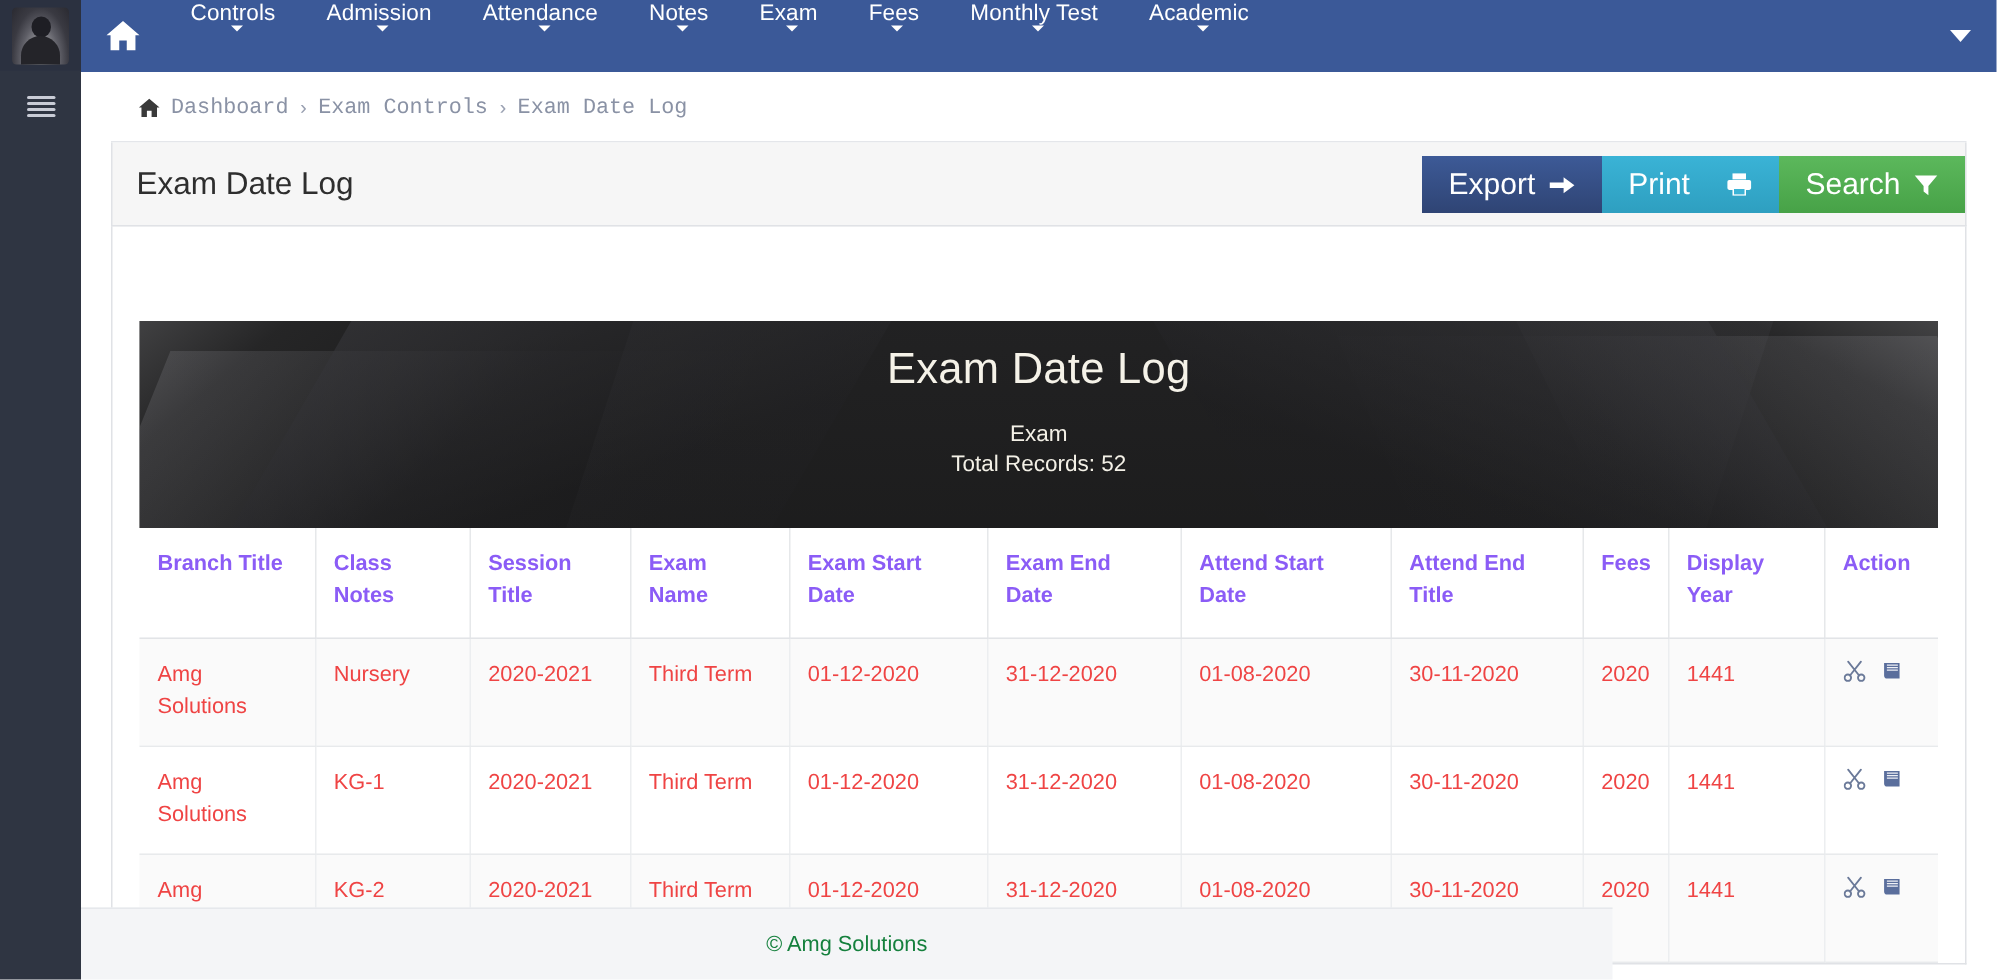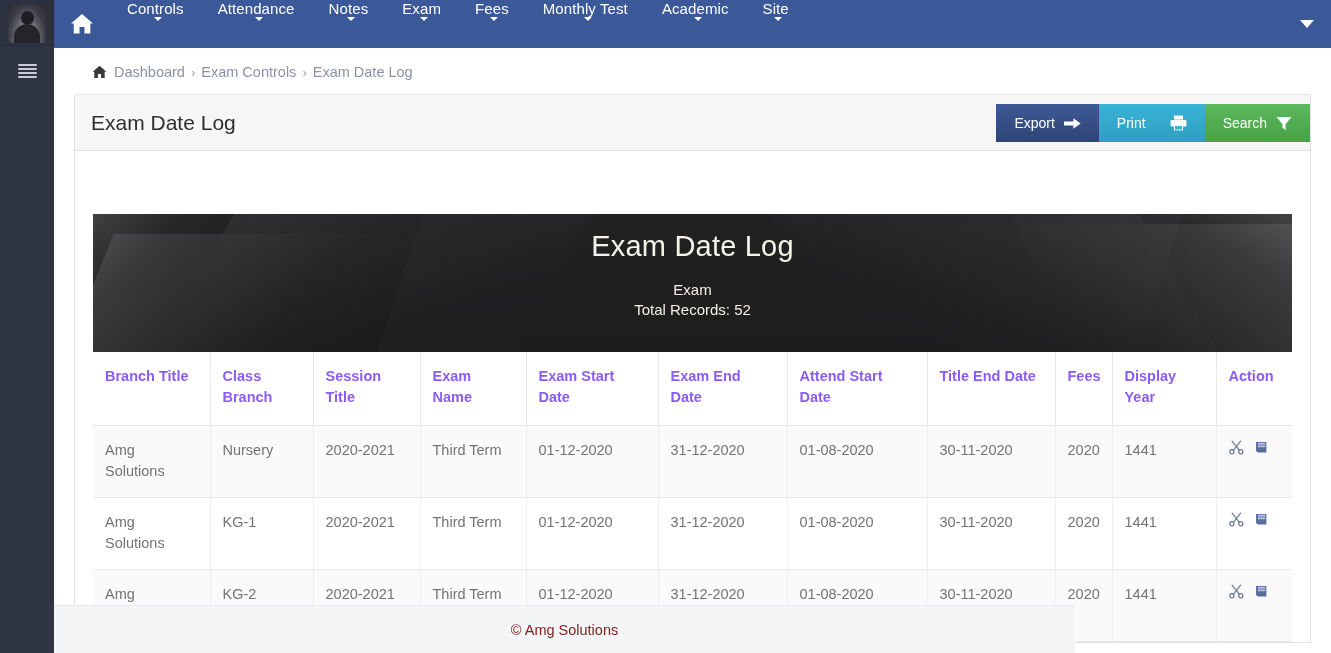--- a/index.html
+++ b/index.html
@@ -129,20 +129,21 @@
   
   #breadcrumb {
     margin: 0 0 0 0;
     padding: 16px 18px 14px 18px;
     background: #ffffff;
     border-bottom: 1px solid #e4e6ea;
     font-size: 14.5px;
     color: #8a92a5;
     display: flex; align-items: center;
     height: 47px;
+    font-family: Liberation Mono, monospace;
   }
   #breadcrumb .home-ico {
     margin-right: 7px;
     display: inline-flex;
   }
   #breadcrumb a {
     color: #8a92a5;
     text-decoration: none;
     cursor: pointer;
   }
@@ -174,21 +175,21 @@
     right: 0; top: 0;
     height: 56px;
     display: flex;
     align-items: center;
   }
   .pbtn {
     height: 38px;
     padding: 0 18px;
     display: flex; align-items: center; gap: 9px;
     color: #ffffff;
-    font-size: 14px;
+    font-size: 20px;
     border: none;
     cursor: pointer;
     font-family: "Liberation Sans", sans-serif;
   }
   .pbtn svg { display: block; }
   #btn-export { background: linear-gradient(to bottom, #3d5a97 0%, #2f4474 100%); }
   #btn-print  { background: linear-gradient(to bottom, #3ab3d6 0%, #2e9fc0 100%); gap: 24px; }
   #btn-search { background: linear-gradient(to bottom, #5cb85c 0%, #47a247 100%); }
 
   
@@ -289,21 +290,21 @@
     color: #8b5cf6;
     padding: 14px 12px 16px 12px;
     border-right: 1px solid #e6e8ea;
     border-bottom: 1px solid #e2e4e7;
     line-height: 1.48;
     background: #ffffff;
   }
   #data-table th:last-child { border-right: none; }
   #data-table td {
     font-size: 14.5px;
-    color: #737373;
+    color: #ef4444;
     padding: 14px 12px;
     vertical-align: top;
     border-right: 1px solid #eceef0;
     border-bottom: 1px solid #e8eaec;
     line-height: 1.48;
     margin-top: 48px;
   }
   #data-table td:last-child { border-right: none; }
   #data-table tbody tr:nth-child(odd) td { background: #fafafa; }
   #data-table tbody tr:nth-child(even) td { background: #ffffff; }
@@ -316,21 +317,21 @@
     left: 54px;
     bottom: 0;
     width: 1021px;
     height: 48px;
     background: #f4f5f7;
     border-top: 1px solid #e6e8ec;
     display: flex;
     align-items: center;
     justify-content: center;
     font-size: 14.5px;
-    color: #7f1d1d;
+    color: #15803d;
     z-index: 25;
   }
 </style>
 </head>
 <body>
 
 <div id="sidebar">
   <div id="sidebar-avatar-wrap">
     <div id="sidebar-avatar"></div>
   </div>
@@ -349,20 +350,24 @@
     <svg width="24" height="22" viewBox="0 0 24 22" aria-hidden="true">
       <path d="M12 1 L23 10.5 L20.3 10.5 L20.3 20.5 L14.5 20.5 L14.5 14 L9.5 14 L9.5 20.5 L3.7 20.5 L3.7 10.5 L1 10.5 Z" fill="#ffffff"></path>
     </svg>
   </div>
 
   <div class="nav-item">
     <span>Controls</span>
     <span class="caret"></span>
   </div>
   <div class="nav-item">
+    <span>Admission</span>
+    <span class="caret"></span>
+  </div>
+  <div class="nav-item">
     <span>Attendance</span>
     <span class="caret"></span>
   </div>
   <div class="nav-item">
     <span>Notes</span>
     <span class="caret"></span>
   </div>
   <div class="nav-item">
     <span>Exam</span>
     <span class="caret"></span>
@@ -370,24 +375,20 @@
   <div class="nav-item">
     <span>Fees</span>
     <span class="caret"></span>
   </div>
   <div class="nav-item">
     <span>Monthly Test</span>
     <span class="caret"></span>
   </div>
   <div class="nav-item">
     <span>Academic</span>
-    <span class="caret"></span>
-  </div>
-  <div class="nav-item">
-    <span>Site</span>
     <span class="caret"></span>
   </div>
 
   <div id="nav-spacer"></div>
   <div id="nav-right-toggle">
     <span class="caret-big"></span>
   </div>
 </div>
 
 <div id="content">
@@ -460,27 +461,27 @@
             <col style="width:129px">
           <col style="width:140px">
             <col style="width:128px">
             <col style="width:57px">
           <col style="width:104px">
             <col style="width:76px">
         </colgroup>
         <thead>
           <tr>
             <th>Branch Title</th>
-            <th>Class Branch</th>
+            <th>Class Notes</th>
             <th>Session Title</th>
             <th>Exam Name</th>
             <th>Exam Start Date</th>
             <th>Exam End Date</th>
             <th>Attend Start Date</th>
-            <th>Title End Date</th>
+            <th>Attend End Title</th>
             <th>Fees</th>
             <th>Display Year</th>
             <th>Action</th>
           </tr>
         </thead>
         <tbody id="table-body">
             <tr>
               <td>Amg Solutions</td>
               <td>Nursery</td>
               <td>2020-2021</td>

